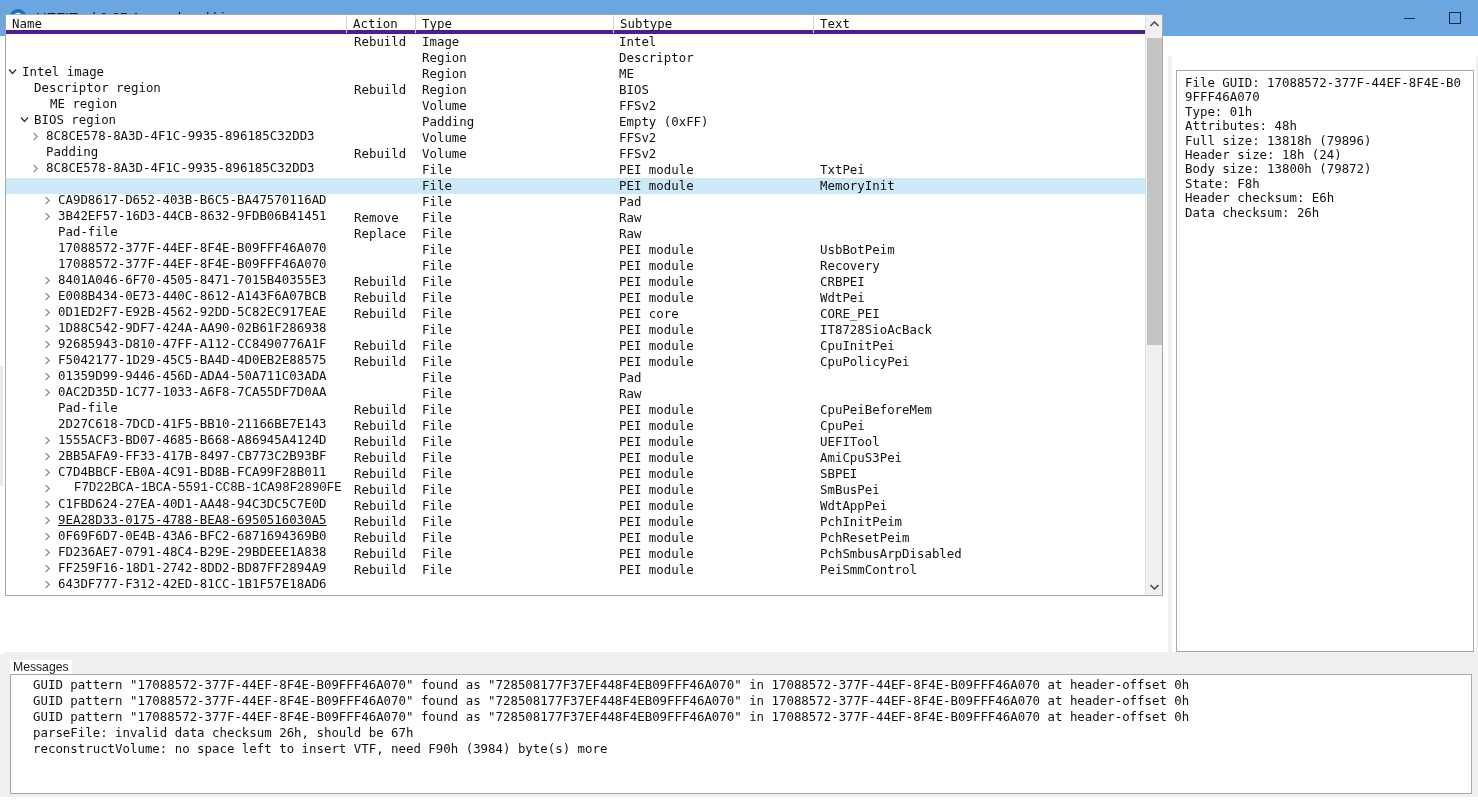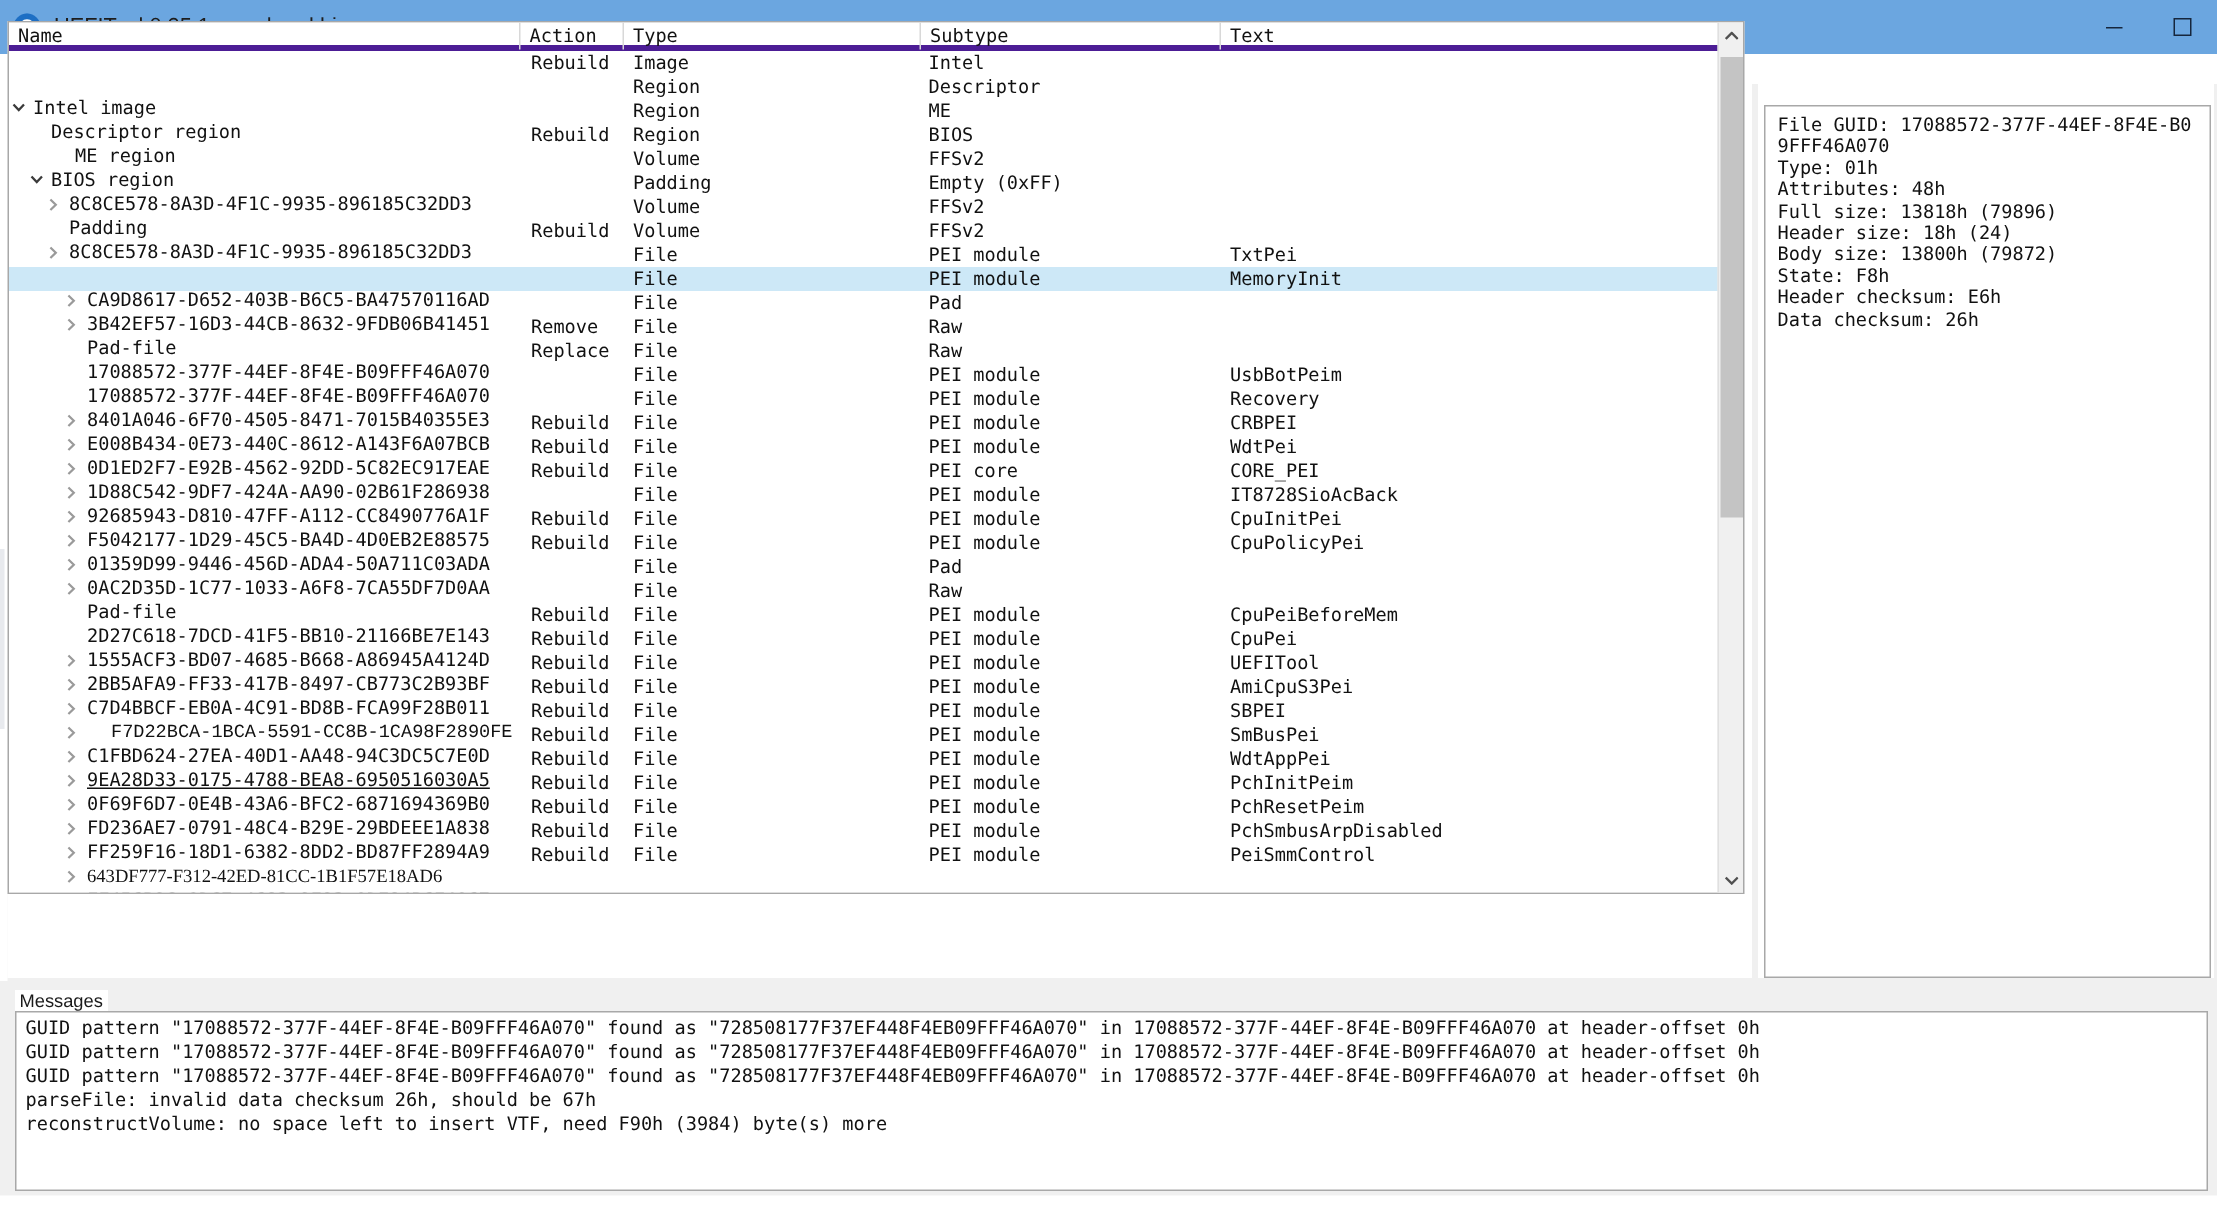--- a/index.html
+++ b/index.html
@@ -109,21 +109,21 @@
     border: 1px solid #a8a8a8;
     background: #ffffff;
     overflow: hidden;
   }
   #messages-list {
     padding: 2px 0 0 0;
     font-family: "DejaVu Sans Mono", monospace;
     font-size: 12.4px; line-height: 16px;
     color: #111111;
   }
-  #messages-list .msg { padding-left: 6px; white-space: nowrap; }
+  #messages-list .msg { padding-left: 22px; white-space: nowrap; }
 
   
   .hsplit {
     position: absolute; left: 0; top: 654px; width: 1478px; height: 4px;
   }
   .botbar {
     position: absolute; left: 0; top: 797px; width: 1478px; height: 11px;
     background: #ffffff;
   }
 
@@ -646,35 +646,35 @@
           <div class="cell c-sub">PEI module</div>
           <div class="cell c-text">PchInitPeim</div>
         </div>
         <div class="row">
           <div class="cell c-name">
             <span class="twisty" style="left: 38px;">
               <svg width="7" height="9" viewBox="0 0 7 9">
                 <path d="M1.6 1 L5.2 4.5 L1.6 8" stroke="#9a9a9a" stroke-width="1.5" fill="none"></path>
               </svg>
             </span>
-            <span style="position: absolute; left: 52px; top: 0px; line-height: 16px;">FF259F16-18D1-6382-8DD2-BD87FF2894A9</span>
+            <span style="position: absolute; left: 52px; top: 0px; line-height: 16px;">FF259F16-18D1-2742-8DD2-BD87FF2894A9</span>
           </div>
           <div class="cell c-act">Rebuild</div>
           <div class="cell c-type">File</div>
           <div class="cell c-sub">PEI module</div>
           <div class="cell c-text">PchResetPeim</div>
         </div>
         <div class="row">
           <div class="cell c-name">
             <span class="twisty" style="left: 38px;">
               <svg width="7" height="9" viewBox="0 0 7 9">
                 <path d="M1.6 1 L5.2 4.5 L1.6 8" stroke="#9a9a9a" stroke-width="1.5" fill="none"></path>
               </svg>
             </span>
-            <span style="position: absolute; left: 52px; top: 0px; line-height: 16px; font-family: Liberation Serif, serif;">643DF777-F312-42ED-81CC-1B1F57E18AD6</span>
+            <span style="position: absolute; left: 52px; top: 0px; line-height: 16px;">643DF777-F312-42ED-81CC-1B1F57E18AD6</span>
           </div>
           <div class="cell c-act">Rebuild</div>
           <div class="cell c-type">File</div>
           <div class="cell c-sub">PEI module</div>
           <div class="cell c-text">PchSmbusArpDisabled</div>
         </div>
         <div class="row">
           <div class="cell c-name">
             <span class="twisty" style="left: 38px;">
               <svg width="7" height="9" viewBox="0 0 7 9">

